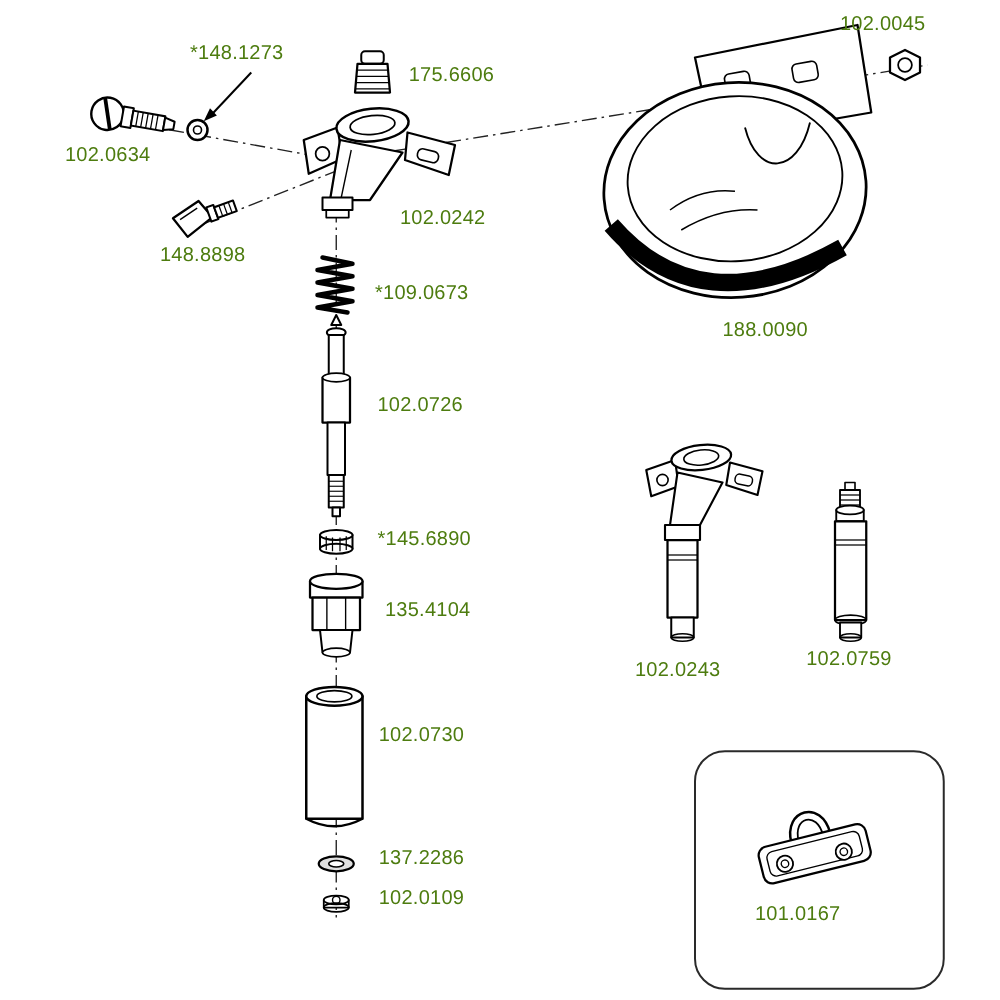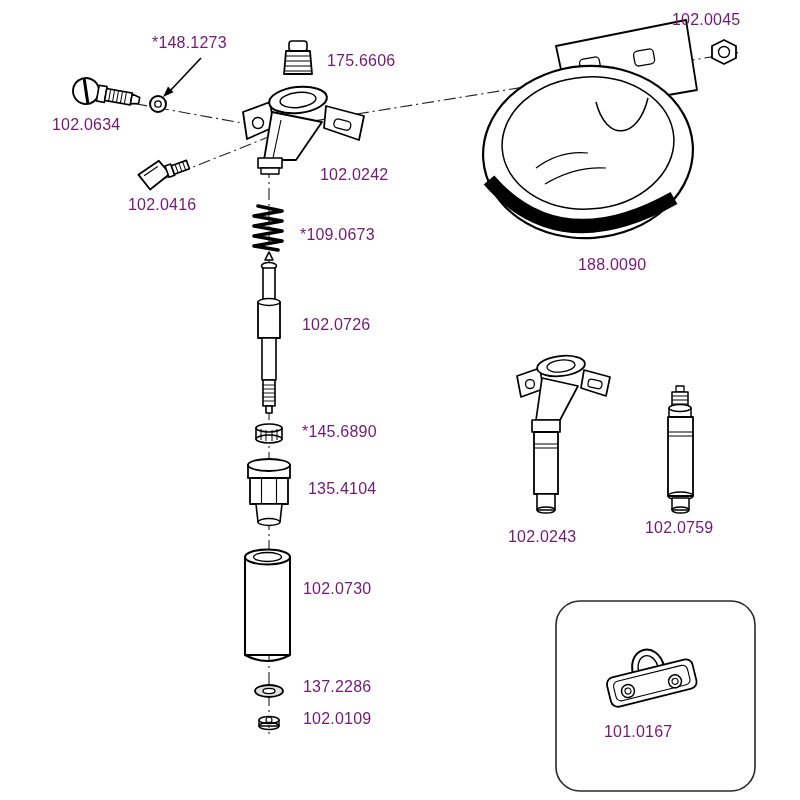--- a/index.html
+++ b/index.html
@@ -2,21 +2,21 @@
 <html><head>
 <meta charset="utf-8">
 <style>
   html,body{margin:0;padding:0;background:#fff;}
   .page{
     position:relative;width:800px;height:800px;background:#ffffff;
     font-family:"Liberation Sans", sans-serif;overflow:hidden;
   }
   .art{position:absolute;left:0;top:0;}
   .lbl{
-    position:absolute;font-size:16px;color:#701a75;white-space:nowrap;
+    position:absolute;font-size:16px;color:#4d7c0f;white-space:nowrap;
     letter-spacing:0.2px;
   }
 </style>
 </head>
 <body>
 
 <div class="page">
 
   <svg class="art" width="800" height="800" viewBox="0 0 800 800" fill="none" stroke="#000" stroke-width="1.6" stroke-linejoin="round">
 
@@ -207,21 +207,21 @@
       <circle cx="23" cy="3" r="6.5" fill="#fff" stroke-width="1.5"></circle>
       <circle cx="23" cy="3" r="3" stroke-width="1.1"></circle>
     </g>
   </svg>
 
   <div class="lbl" style="left:672px;top:11px">102.0045</div>
   <div class="lbl" style="left:152px;top:34px">*148.1273</div>
   <div class="lbl" style="left:52px;top:116px">102.0634</div>
   <div class="lbl" style="left:327px;top:52px">175.6606</div>
   <div class="lbl" style="left:320px;top:166px">102.0242</div>
-  <div class="lbl" style="left:128px;top:196px">102.0416</div>
+  <div class="lbl" style="left:128px;top:196px">148.8898</div>
   <div class="lbl" style="left:300px;top:226px">*109.0673</div>
   <div class="lbl" style="left:302px;top:316px">102.0726</div>
   <div class="lbl" style="left:302px;top:423px">*145.6890</div>
   <div class="lbl" style="left:308px;top:480px">135.4104</div>
   <div class="lbl" style="left:303px;top:580px">102.0730</div>
   <div class="lbl" style="left:303px;top:678px">137.2286</div>
   <div class="lbl" style="left:303px;top:710px">102.0109</div>
   <div class="lbl" style="left:578px;top:256px">188.0090</div>
   <div class="lbl" style="left:508px;top:528px">102.0243</div>
   <div class="lbl" style="left:645px;top:519px">102.0759</div>

